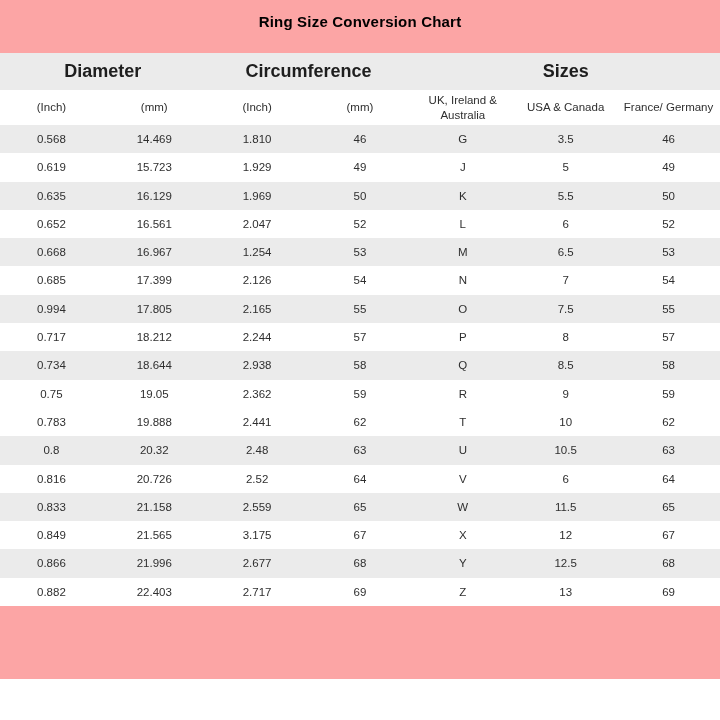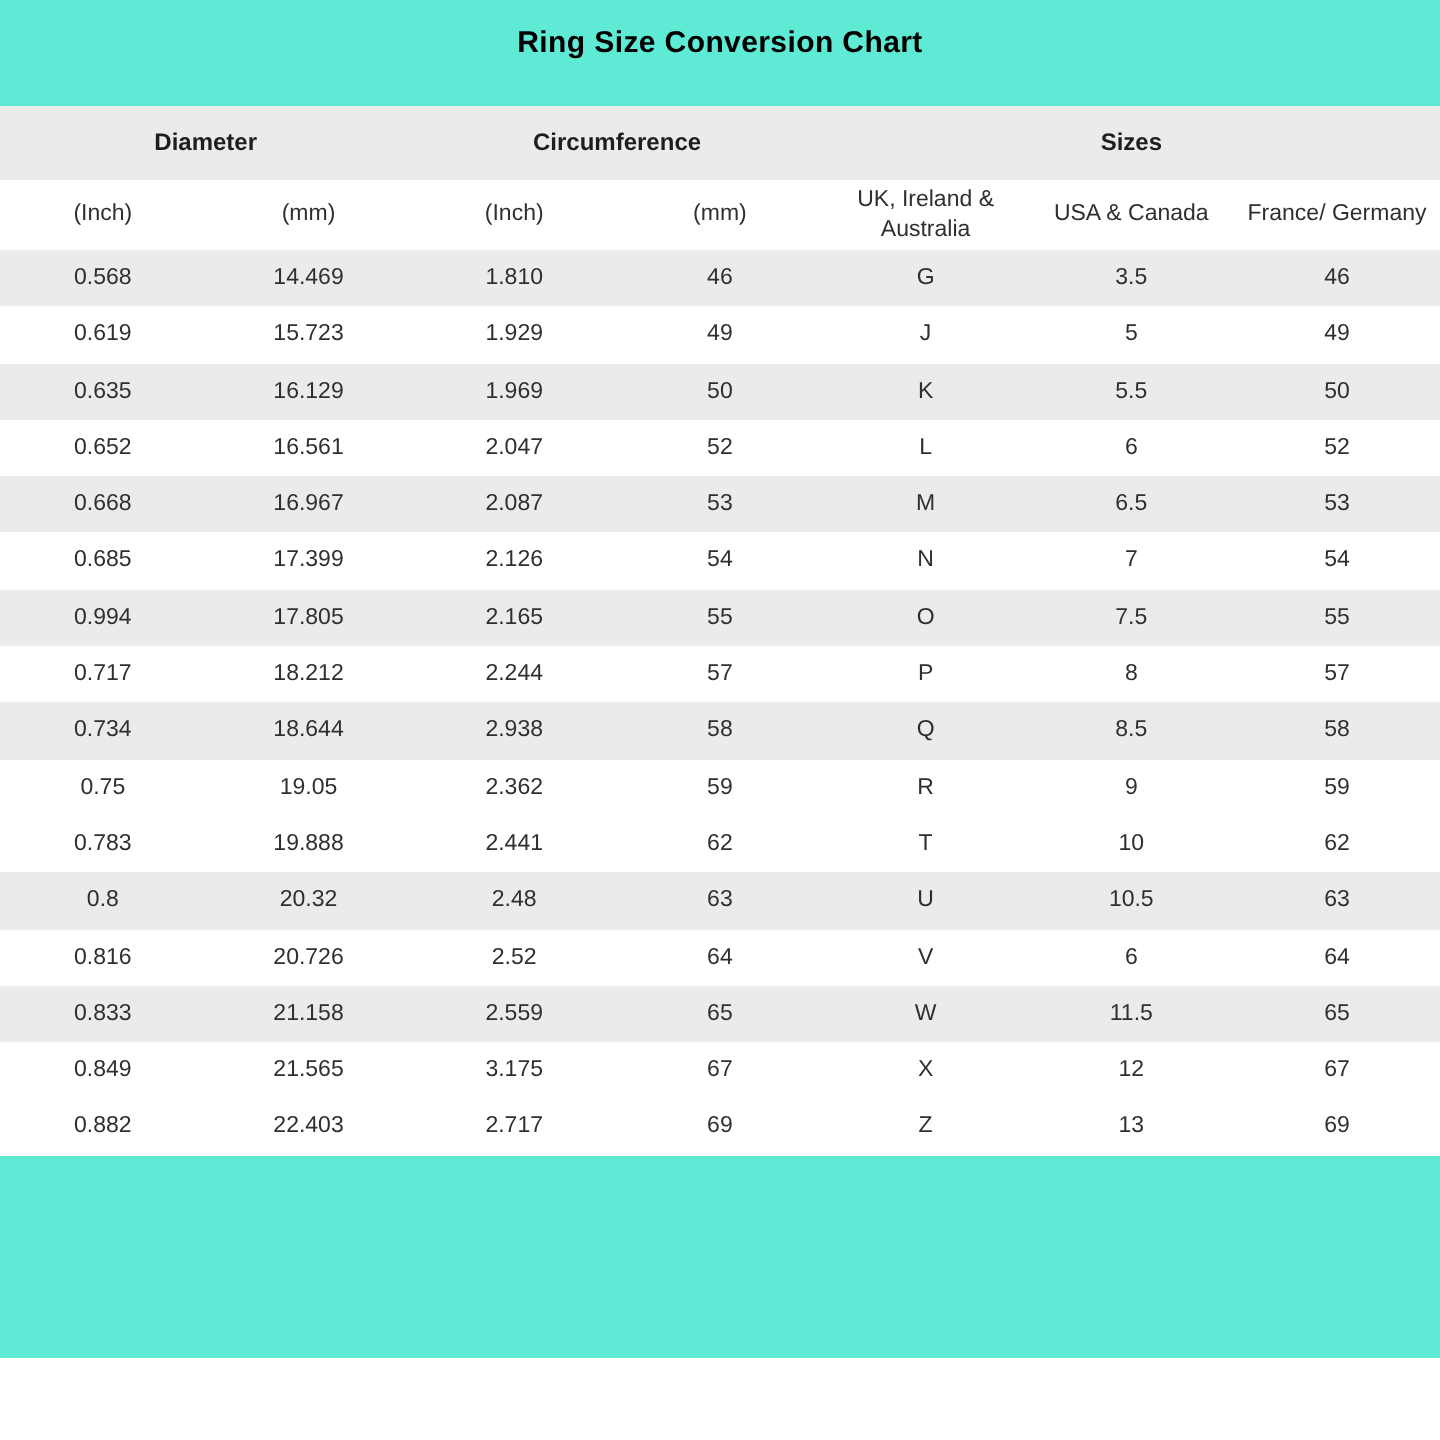--- a/index.html
+++ b/index.html
@@ -9,21 +9,21 @@
     width: 720px;
     height: 720px;
     overflow: hidden;
     font-family: "Liberation Sans", sans-serif;
     color: #2f2f2f;
     -webkit-font-smoothing: antialiased;
   }
   .page {
     width: 720px;
     height: 679px;
-    background: #5eead4;
+    background: #fca5a5;
   }
   .title {
     margin: 0;
     padding-top: 13px;
     text-align: center;
     font-size: 15px;
     font-weight: bold;
     color: #000000;
     letter-spacing: 0.2px;
   }
@@ -38,21 +38,21 @@
     text-align: center;
     vertical-align: middle;
     padding: 0;
     font-weight: normal;
     font-size: 11.5px;
     line-height: 1.25;
   }
   tr.group-row th {
     background: #ebebeb;
     font-weight: bold;
-    font-size: 12px;
+    font-size: 18px;
     height: 37px;
     color: #1e1e1e;
   }
   tr.sub-row th {
     background: #ffffff;
     height: 35px;
     color: #2f2f2f;
   }
   tbody td {
     height: 28.3px;
@@ -118,21 +118,21 @@
           <td>16.561</td>
           <td>2.047</td>
           <td>52</td>
           <td>L</td>
           <td>6</td>
           <td>52</td>
         </tr>
         <tr class="stripe">
           <td>0.668</td>
           <td>16.967</td>
-          <td>2.087</td>
+          <td>1.254</td>
           <td>53</td>
           <td>M</td>
           <td>6.5</td>
           <td>53</td>
         </tr>
         <tr>
           <td>0.685</td>
           <td>17.399</td>
           <td>2.126</td>
           <td>54</td>
@@ -214,20 +214,29 @@
         </tr>
         <tr>
           <td>0.849</td>
           <td>21.565</td>
           <td>3.175</td>
           <td>67</td>
           <td>X</td>
           <td>12</td>
           <td>67</td>
         </tr>
+        <tr class="stripe">
+          <td>0.866</td>
+          <td>21.996</td>
+          <td>2.677</td>
+          <td>68</td>
+          <td>Y</td>
+          <td>12.5</td>
+          <td>68</td>
+        </tr>
         <tr>
           <td>0.882</td>
           <td>22.403</td>
           <td>2.717</td>
           <td>69</td>
           <td>Z</td>
           <td>13</td>
           <td>69</td>
         </tr>
       </tbody>

